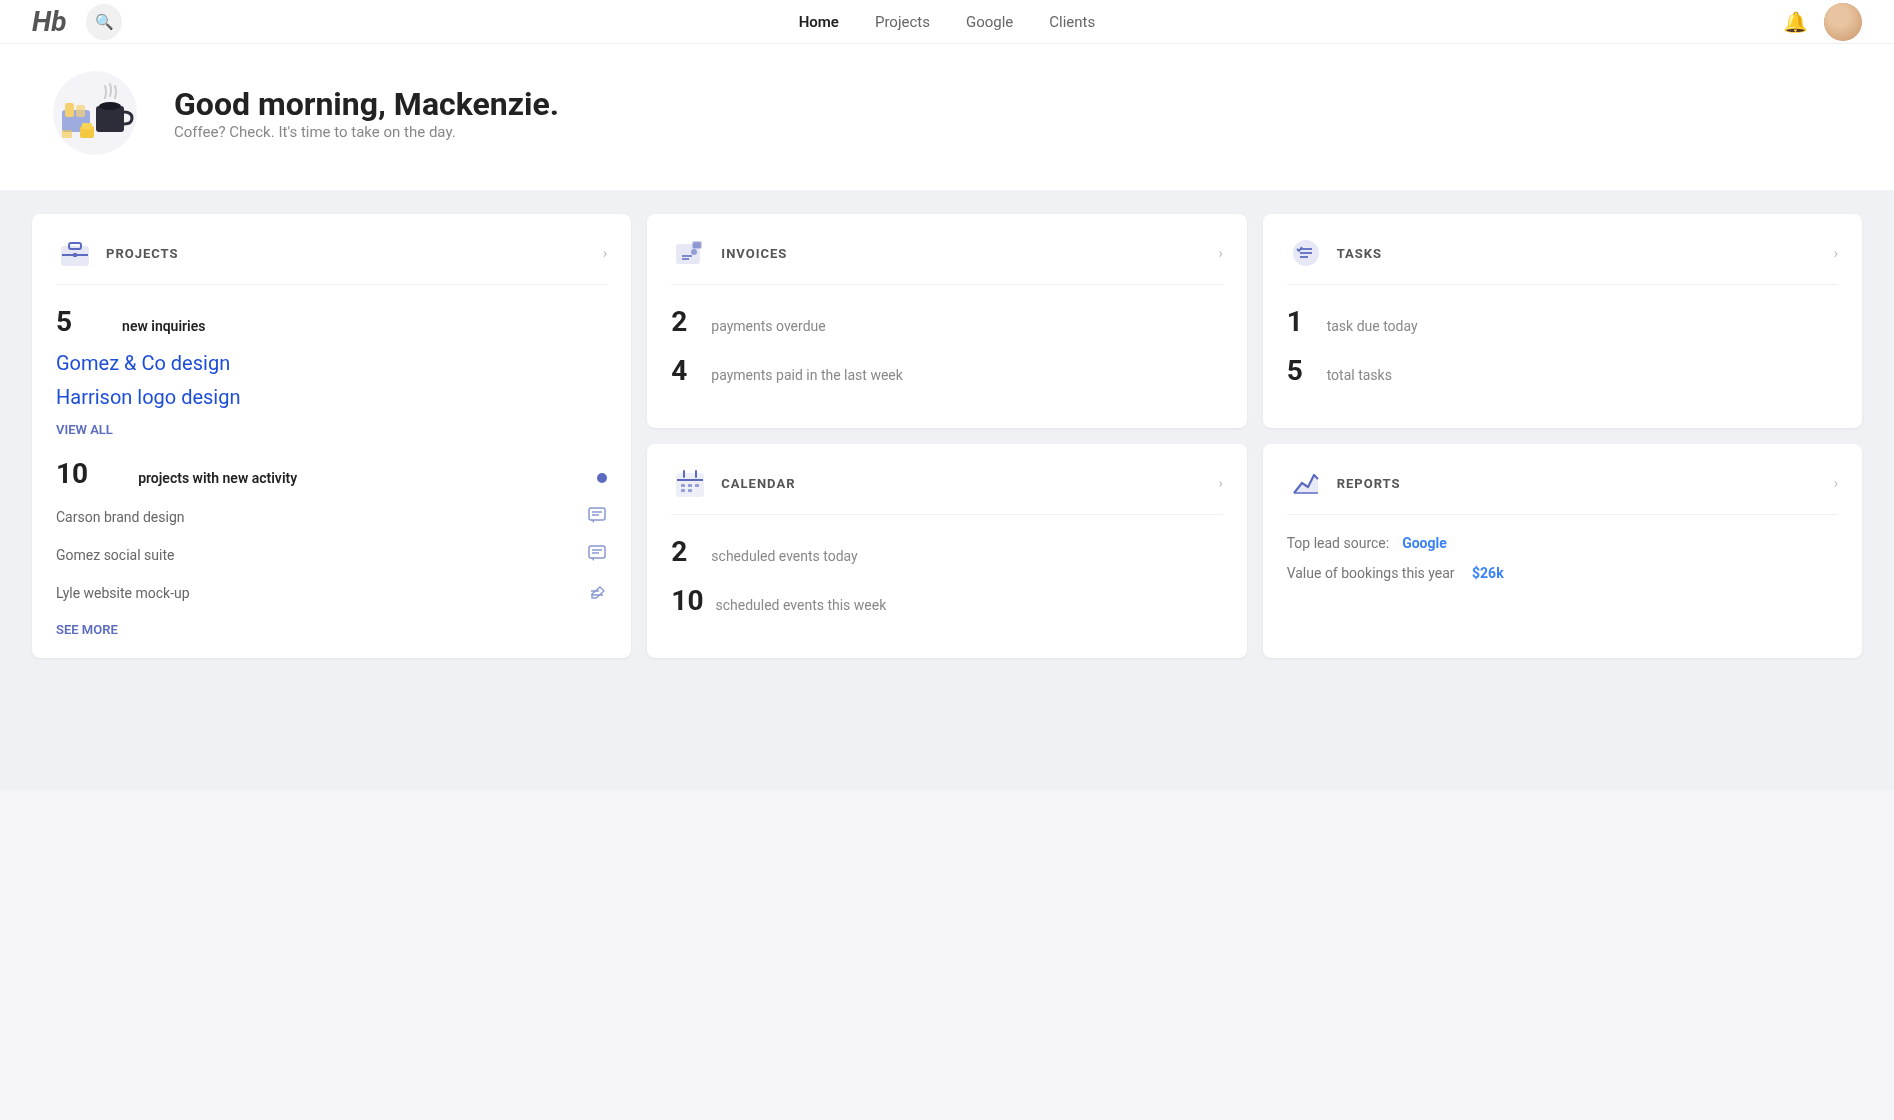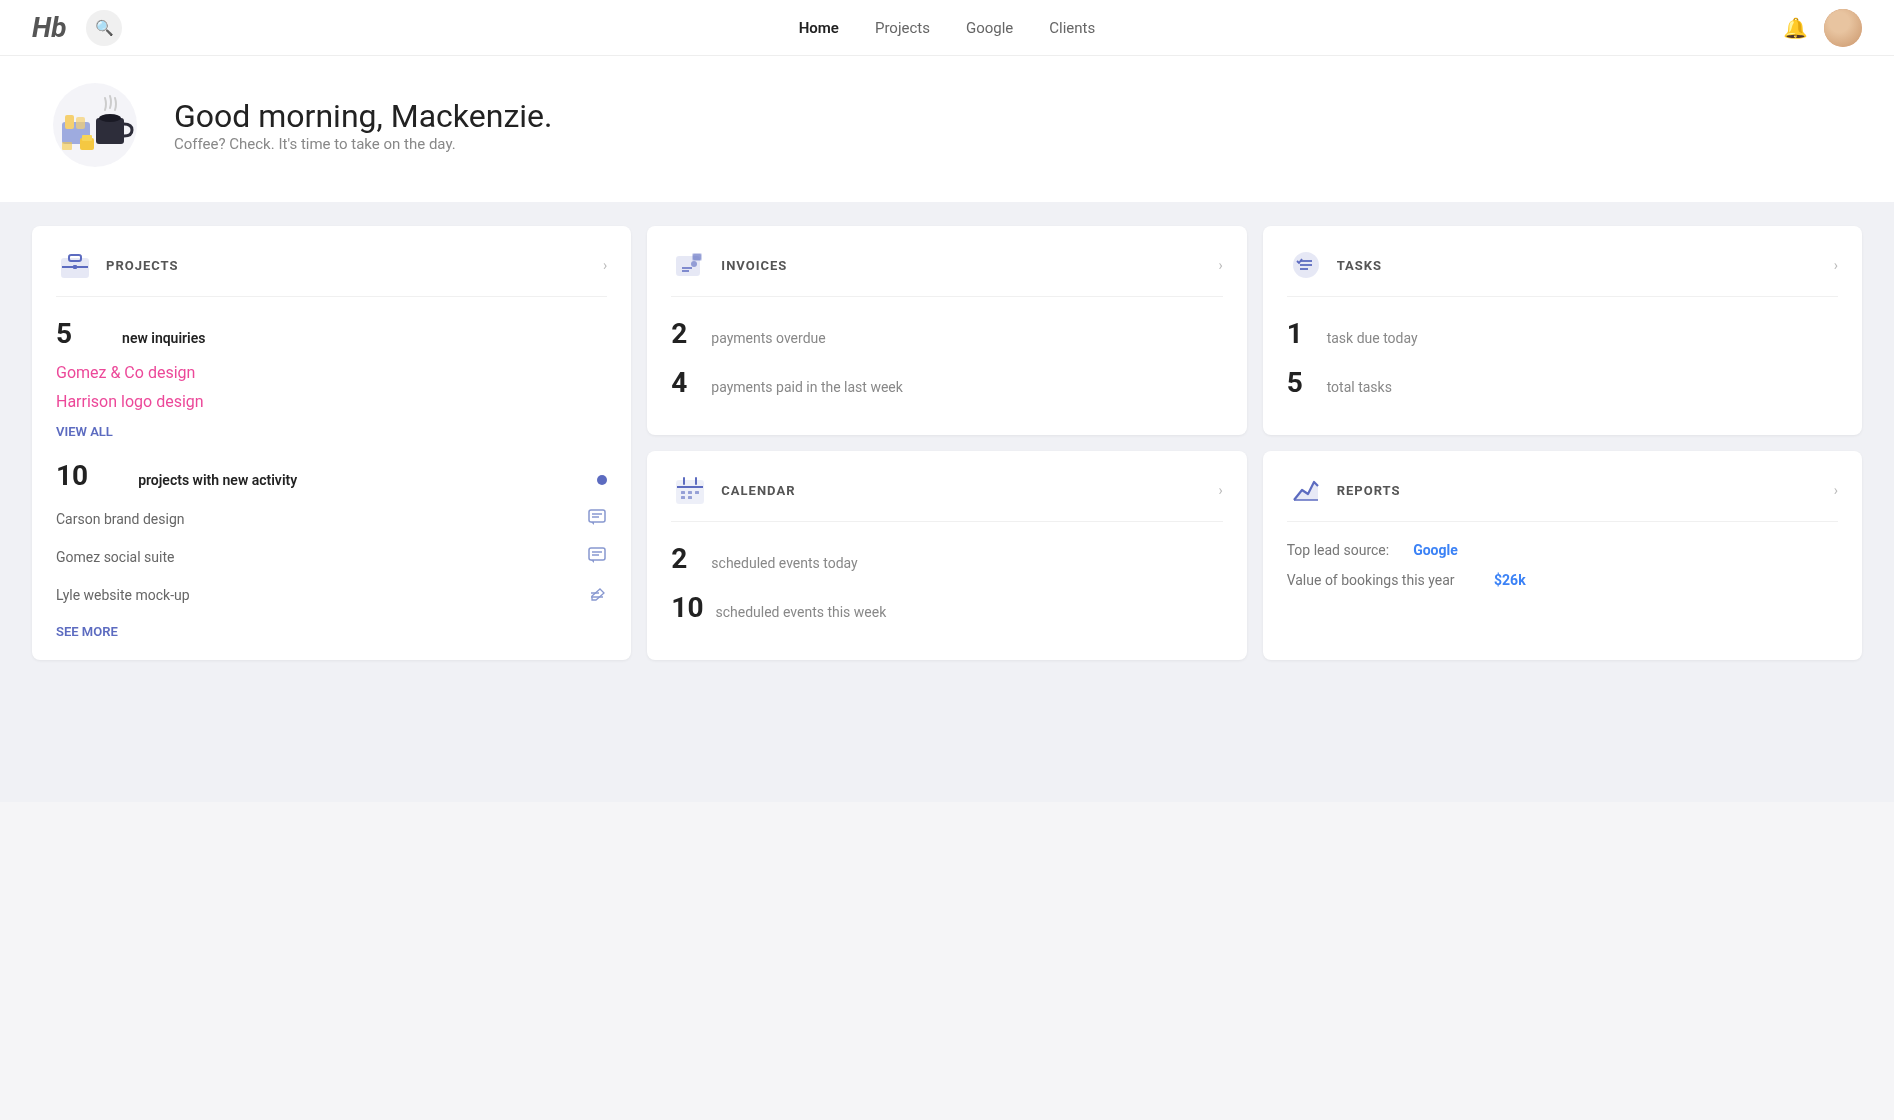--- a/index.html
+++ b/index.html
@@ -4,21 +4,21 @@
   <style>
     * { margin: 0; padding: 0; box-sizing: border-box; }
     body { font-family: -apple-system, BlinkMacSystemFont, 'Segoe UI', Roboto, sans-serif; background: #f5f5f7; color: #333; }
 
     
     .navbar {
       background: #fff;
       display: flex;
       align-items: center;
       padding: 0 32px;
-      height: 56px;
+      height: 44px;
       border-bottom: 1px solid #eee;
       position: relative;
     }
     .nav-logo {
       font-size: 28px;
       font-weight: 700;
       color: #555;
       margin-right: 20px;
       font-style: italic;
     }
@@ -84,21 +84,21 @@
       gap: 24px;
     }
     .hero-illustration {
       width: 110px;
       height: 90px;
       flex-shrink: 0;
       position: relative;
     }
     .hero-text h1 {
       font-size: 32px;
-      font-weight: 400;
+      font-weight: 700;
       color: #222;
       margin-bottom: 0;
     }
     .hero-text p {
       font-size: 15px;
       color: #888;
     }
 
     
     .main-content {
@@ -180,22 +180,22 @@
       font-weight: 700;
       color: #222;
     }
     .section-label {
       font-size: 14px;
       font-weight: 600;
       color: #222;
       padding-left: 40px;
     }
     .project-list-item {
-      font-size: 16px;
-      color: #ec4899;
+      font-size: 20px;
+      color: #1d4ed8;
       padding: 5px 0;
     }
     .view-all-link {
       font-size: 13px;
       color: #5c6bc0;
       font-weight: 600;
       cursor: pointer;
       text-decoration: none;
       display: inline-block;
       margin: 8px 7px 20px 0;
@@ -234,21 +234,21 @@
       margin-top: 10px;
     }
 
     
     .reports-stat-label {
       font-size: 14px;
       color: #777;
       margin-bottom: 14px;
       display: flex;
       align-items: center;
-      gap: 12px;
+      gap: 1px;
     }
     .reports-stat-label strong {
       color: #3b82f6;
       font-weight: 700;
       margin-left: 12px;
     }
 
     
     .icon-svg {
       width: 32px;

